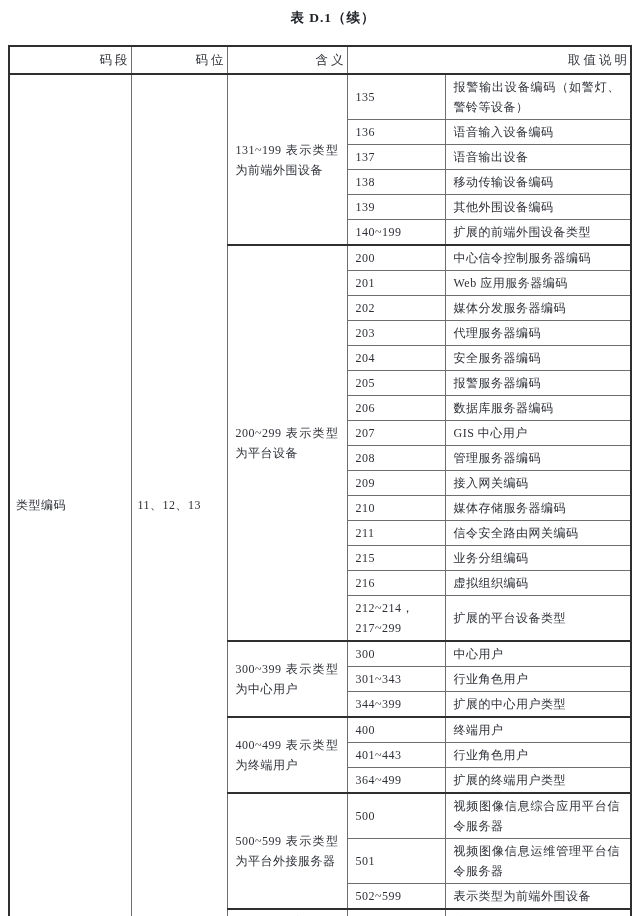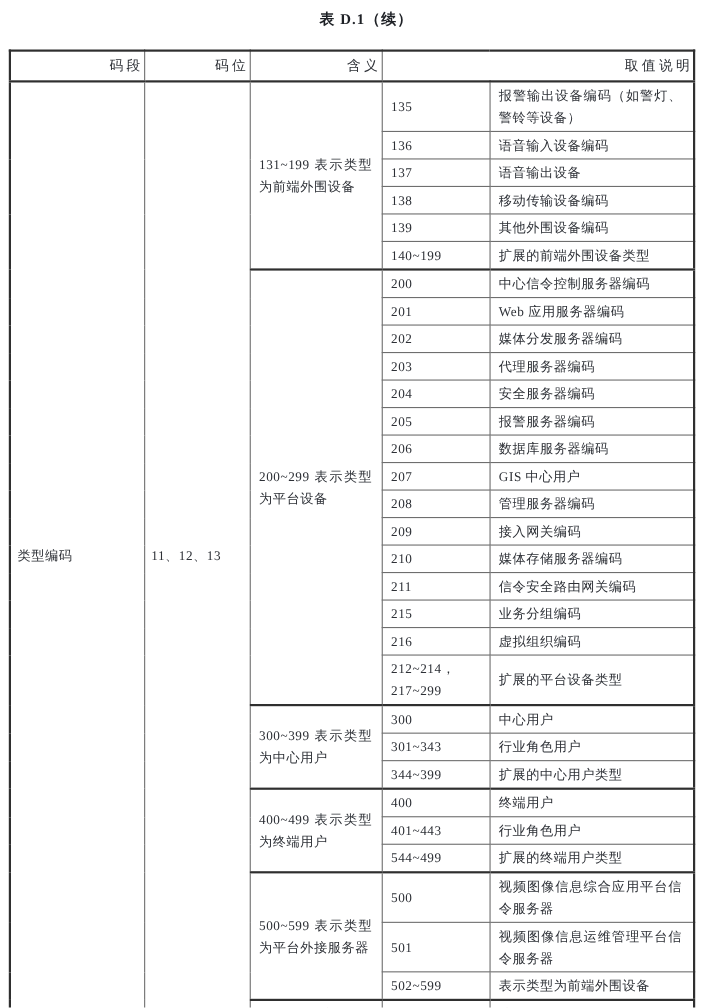--- a/index.html
+++ b/index.html
@@ -226,21 +226,21 @@
       <tr class="table-row group-start">
         <td class="meaning-cell" rowspan="3">400~499 表示类型为终端用户</td>
         <td class="code-cell">400</td>
         <td class="desc-cell">终端用户</td>
       </tr>
       <tr class="table-row">
         <td class="code-cell">401~443</td>
         <td class="desc-cell">行业角色用户</td>
       </tr>
       <tr class="table-row">
-        <td class="code-cell">544~499</td>
+        <td class="code-cell">364~499</td>
         <td class="desc-cell">扩展的终端用户类型</td>
       </tr>
       <tr class="table-row group-start">
         <td class="meaning-cell" rowspan="3">500~599 表示类型为平台外接服务器</td>
         <td class="code-cell">500</td>
         <td class="desc-cell">视频图像信息综合应用平台信令服务器</td>
       </tr>
       <tr class="table-row">
         <td class="code-cell">501</td>
         <td class="desc-cell">视频图像信息运维管理平台信令服务器</td>

